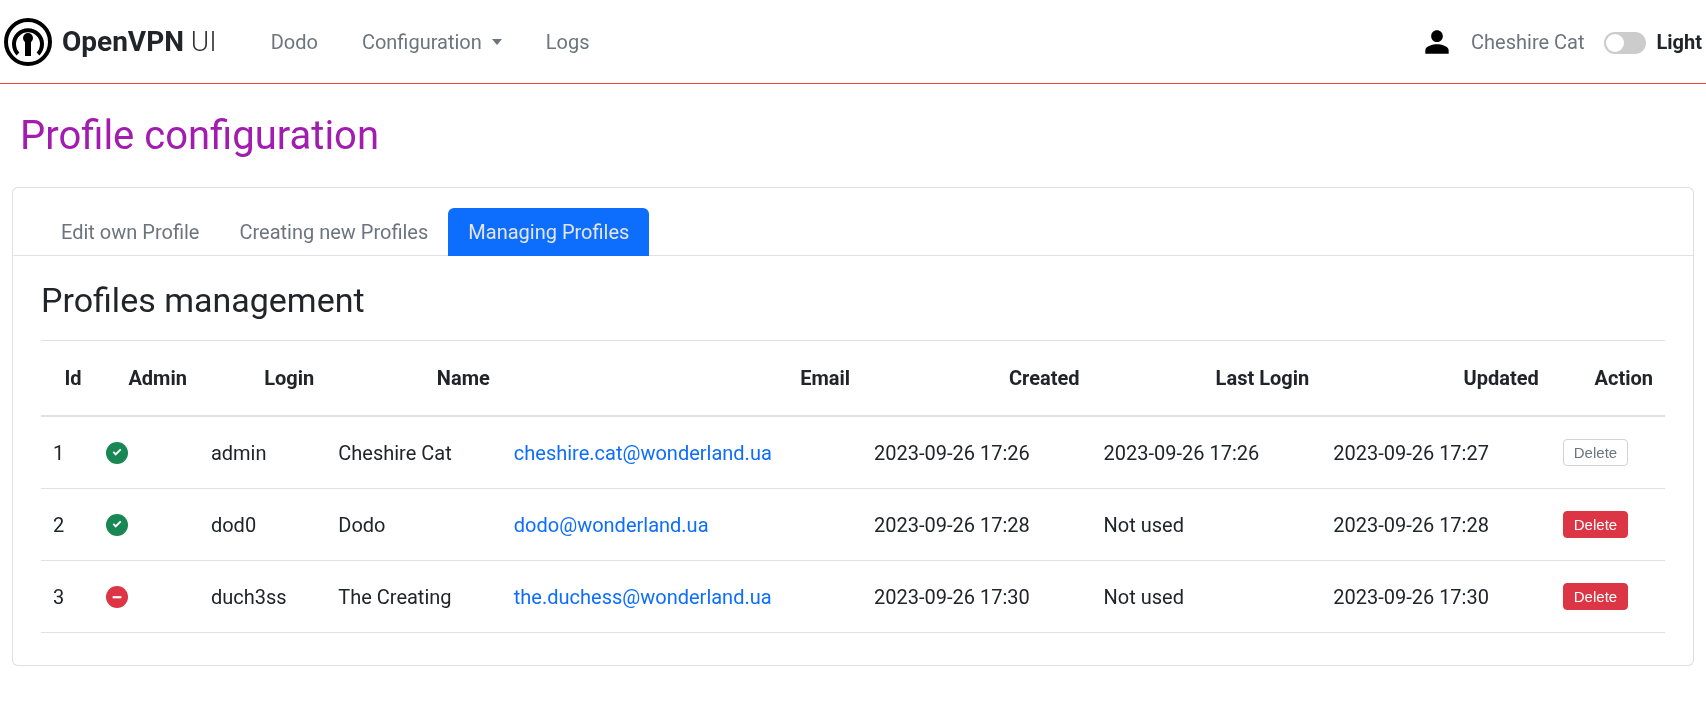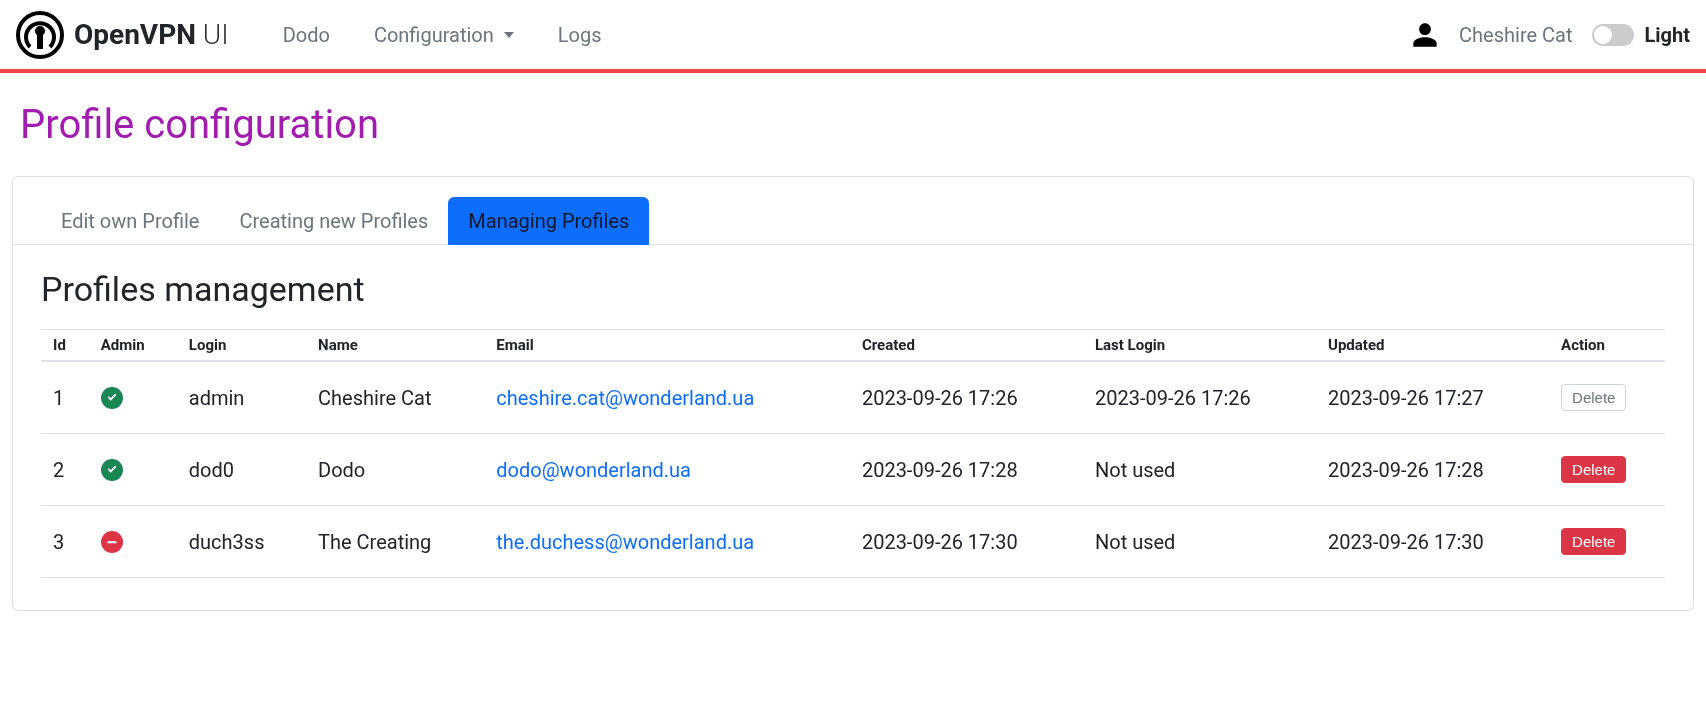--- a/index.html
+++ b/index.html
@@ -1,48 +1,48 @@
 <!DOCTYPE html>
 <html><head>
   <meta charset="utf-8">
   <style>
     * { box-sizing: border-box; margin: 0; padding: 0; }
     body { font-family: -apple-system, BlinkMacSystemFont, "Segoe UI", Roboto, "Helvetica Neue", Arial, sans-serif; font-size: 16px; color: #212529; background: #fff; width: 1706px; }
     
-    .navbar { display: flex; align-items: center; padding: 8px 16px; background: #fff; border-bottom: 4px solid #ef4444; height: 73px; }
+    .navbar { display: flex; align-items: center; padding: 8px 4px; background: #fff; border-bottom: 1px solid #ef4444; height: 84px; }
     .brand { display: flex; align-items: center; gap: 10px; margin-right: 32px; }
     .brand-logo { width: 48px; height: 48px; }
     .brand-text { font-size: 28px; color: #212529; }
     .brand-text .bold { font-weight: 700; }
     .brand-text .light { font-weight: 300; color: #333; }
     .nav-links { display: flex; gap: 0; }
     .nav-link { padding: 10px 22px; font-size: 20px; color: #6c757d; cursor: pointer; display: flex; align-items: center; gap: 6px; }
     .caret { width: 0; height: 0; border-left: 5px solid transparent; border-right: 5px solid transparent; border-top: 6px solid #6c757d; margin-left: 4px; }
     
     .navbar-right { margin-left: auto; display: flex; align-items: center; gap: 20px; }
     .user-icon { width: 28px; height: 28px; }
     .user-name { font-size: 20px; color: #6c757d; }
-    .theme-toggle { display: flex; align-items: center; gap: 10px; }
+    .theme-toggle { display: flex; align-items: flex-end; gap: 10px; }
     .toggle-switch { width: 42px; height: 22px; background: #ccc; border-radius: 11px; position: relative; cursor: pointer; }
     .toggle-knob { width: 18px; height: 18px; background: #fff; border-radius: 50%; position: absolute; top: 2px; left: 2px; }
     .theme-label { font-size: 20px; font-weight: 700; }
     
     .container { padding: 10px 10px; }
     .page-title { font-size: 40px; font-weight: 400; color: #a21caf; margin: 18px 10px 28px; }
     
     .card { background: #fff; border: 1px solid rgba(0,0,0,0.125); border-radius: 6px; margin: 0 2px; }
     .tabs { display: flex; padding: 20px 28px 0; border-bottom: 1px solid #dee2e6; }
     .tab { padding: 12px 20px; font-size: 20px; color: #6c757d; cursor: pointer; border-radius: 6px 6px 0 0; margin-bottom: -1px; }
-    .tab.active { background: #0d6efd; color: #0f172a; }
+    .tab.active { background: #0d6efd; color: #e5e5e5; }
     
     .card-body { padding: 24px 28px 32px; }
     .section-title { font-size: 34px; font-weight: 400; margin-bottom: 20px; }
     
     table { width: 100%; border-collapse: collapse; }
-    th { text-align: left; font-size: 15px; font-weight: 700; padding: 6px 12px; border-top: 1px solid #dee2e6; border-bottom: 2px solid #dee2e6; }
+    th { text-align: right; font-size: 20px; font-weight: 700; padding: 25px 12px; border-top: 1px solid #dee2e6; border-bottom: 2px solid #dee2e6; }
     td { font-size: 20px; padding: 22px 12px; border-bottom: 1px solid #dee2e6; vertical-align: middle; }
     
     .admin-badge { width: 22px; height: 22px; border-radius: 50%; display: inline-flex; align-items: center; justify-content: center; }
     .admin-yes { background: #198754; }
     .admin-no { background: #dc3545; }
     .admin-badge svg { width: 14px; height: 14px; }
     
     .email-link { color: #0d6efd; text-decoration: none; cursor: pointer; }
     
     .btn-delete { padding: 4px 10px; font-size: 15px; border-radius: 4px; cursor: pointer; border: 1px solid; }

